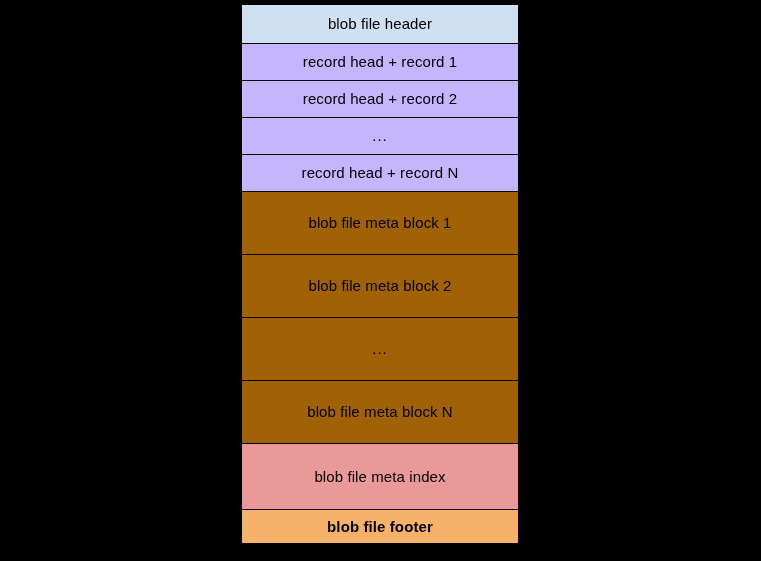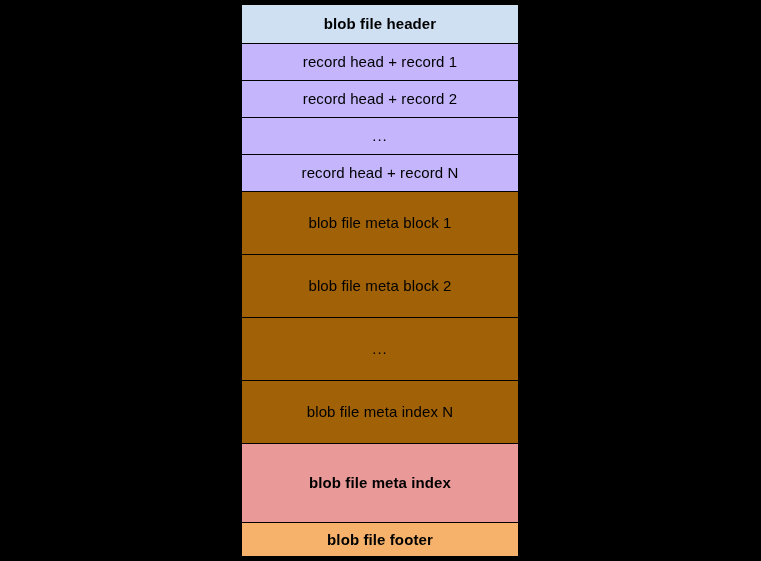--- a/index.html
+++ b/index.html
@@ -35,31 +35,30 @@
     justify-content: center;
     text-align: center;
     color: #000000;
     font-size: 15px;
     line-height: 1.15;
     letter-spacing: 0.1px;
     font-family: "Liberation Sans", sans-serif;
   }
   .block:first-child {
     margin-top: 0;
-    font-weight: bold;
   }
   .block .lbl {
     display: block;
     white-space: nowrap;
   }
   
   .h-header  { height: 40px; }
   .h-record  { height: 38px; }
   .h-meta    { height: 64px; }
-  .h-index   { height: 80px; font-weight: bold; }
+  .h-index   { height: 67px; }
   .h-footer  { height: 35px; font-weight: bold; }
   
   .c-blue   { background: #cfe0f3; }
   .c-green  { background: #c4b5fd; }
   .c-purple { background: #a16207; }
   .c-pink   { background: #ea9999; }
   .c-orange { background: #f6b26b; }
   .ellipsis .lbl {
     letter-spacing: 1px;
   }
@@ -96,21 +95,21 @@
 
     <div class="block c-purple h-meta">
       <span class="lbl">blob file meta block 2</span>
     </div>
 
     <div class="block c-purple h-meta ellipsis">
       <span class="lbl">...</span>
     </div>
 
     <div class="block c-purple h-meta">
-      <span class="lbl">blob file meta index N</span>
+      <span class="lbl">blob file meta block N</span>
     </div>
 
     <div class="block c-pink h-index">
       <span class="lbl">blob file meta index</span>
     </div>
 
     <div class="block c-orange h-footer">
       <span class="lbl">blob file footer</span>
     </div>
 

